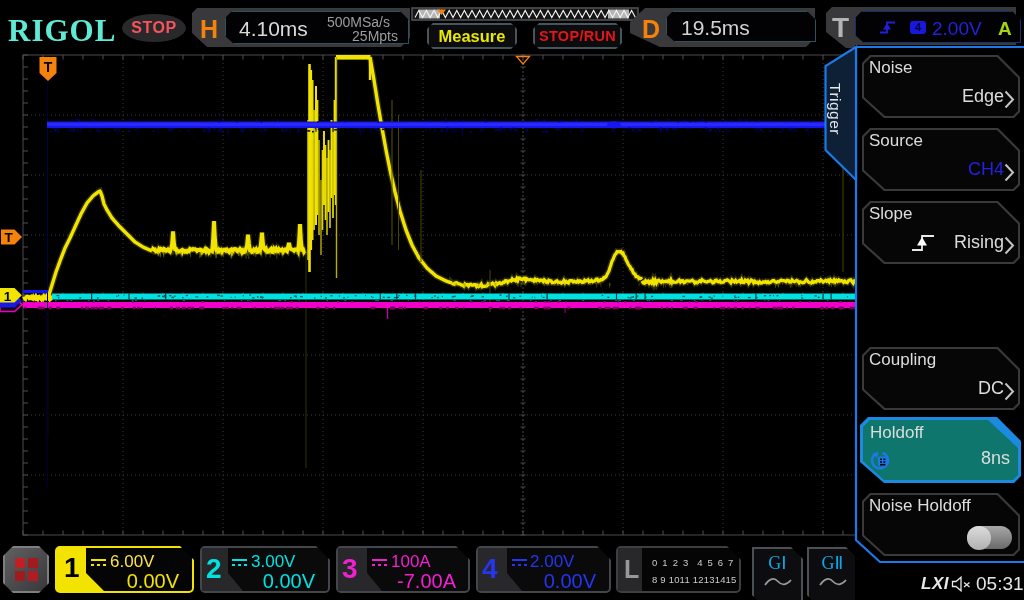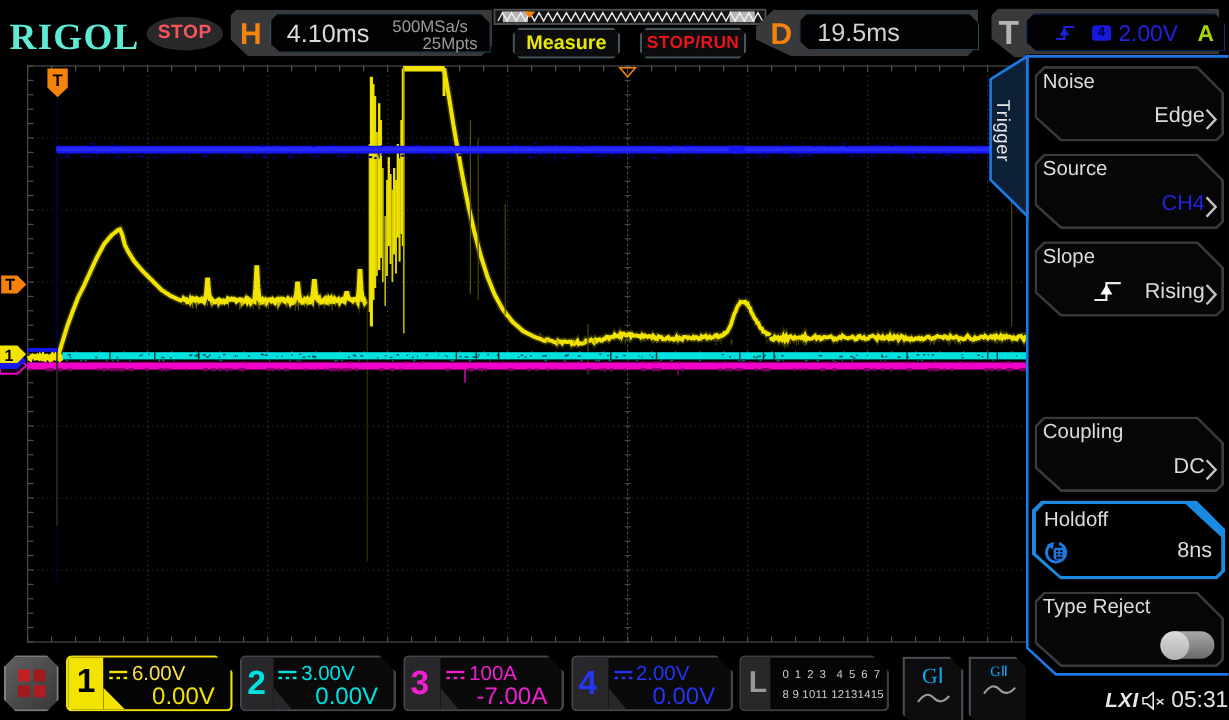--- a/index.html
+++ b/index.html
@@ -1112,21 +1112,21 @@
     </div>
 <div class="chbox" style="left:616px;width:125px;border-color:#3e3e40;background:#050506;">
 <div class="chtab" style="width:24px"></div>
 <div class="chnum" style="color:#98989a;left:6px;font-size:25px;top:7px;">L</div>
 <div class="abs" style="left:34px;top:9px;width:95px;font-size:9.5px;color:#cccccc;white-space:nowrap;letter-spacing:1.2px;">0 1 2 3&nbsp; 4 5 6 7</div>
 <div class="abs" style="left:34px;top:26px;width:95px;font-size:9.5px;color:#cccccc;white-space:nowrap;letter-spacing:0.2px;">8 9 1011 12131415</div>
     </div>
 <div class="gbox" style="left:752px;"><div style="font-family:'Liberation Serif',serif;font-size:18px;margin-top:3px;">GⅠ</div><svg width="30" height="15" viewBox="0 0 30 15">
         <path d="M2 11 Q9 1 15 7.5 T28 6" fill="none" stroke="#98989a" stroke-width="1.8"></path>
       </svg></div>
-<div class="gbox" style="left:807px;"><div style="font-family:'Liberation Serif',serif;font-size:12px;margin-top:3px;text-align:center;">GⅡ</div><svg width="30" height="15" viewBox="0 0 30 15">
+<div class="gbox" style="left:807px;"><div style="font-family:'Liberation Serif',serif;font-size:18px;margin-top:3px;text-align:center;">GⅡ</div><svg width="30" height="15" viewBox="0 0 30 15">
         <path d="M2 11 Q9 1 15 7.5 T28 6" fill="none" stroke="#98989a" stroke-width="1.8"></path>
       </svg></div>
 <div class="abs" style="left:855px;top:45px;width:169px;height:555px;background:#000;"></div>
 <svg class="abs" style="left:820px;top:43px" width="204" height="557" viewBox="0 0 204 557">
 <path d="M36 4 H204 M36 4 L36 497 L60 519 H204" fill="none" stroke="#1b79e8" stroke-width="2.2"></path>
 <path d="M36 4 L5.5 23 V107 L36 137 Z" fill="#0d2036" stroke="#1b79e8" stroke-width="2.2"></path>
 </svg>
 <div class="abs" style="left:828px;top:62px;width:16px;height:95px;color:#e6e6e6;font-size:15.5px;writing-mode:vertical-rl;text-align:center;letter-spacing:0.5px;">Trigger</div>
 <div class="mitem" style="top:55px">
       <div class="mineru"></div>
@@ -1158,38 +1158,38 @@
     </div>
 <div class="mitem" style="top:347px">
       <div class="mineru"></div>
       <div class="mlab">Coupling</div>
       <div class="mval">DC</div>
       <svg class="abs" style="right:5px;bottom:9px" width="11" height="19" viewBox="0 0 11 19">
         <path d="M1.5 1.5 L9 9.5 L1.5 17.5" fill="none" stroke="#c4c4c4" stroke-width="2"></path>
       </svg>
     </div>
 <div class="abs" style="left:860px;top:417px;width:161px;height:66px;background:#1b8ae0;clip-path:polygon(0 8px,8px 0,calc(100% - 24px) 0,100% 24px,100% calc(100% - 7px),calc(100% - 7px) 100%,24px 100%,0 calc(100% - 21px));">
-<div class="abs" style="left:3px;top:3px;width:155px;height:60px;background:#000000;clip-path:polygon(0 7px,7px 0,calc(100% - 30px) 0,100% 28px,100% calc(100% - 5px),calc(100% - 5px) 100%,21px 100%,0 calc(100% - 19px));">
+<div class="abs" style="left:3px;top:3px;width:155px;height:60px;background:#0f766e;clip-path:polygon(0 7px,7px 0,calc(100% - 30px) 0,100% 28px,100% calc(100% - 5px),calc(100% - 5px) 100%,21px 100%,0 calc(100% - 19px));">
 <div class="mlab">Holdoff</div>
         <svg class="abs" style="left:6px;top:31px" width="22" height="21" viewBox="0 0 22 21">
 <path d="M6 3.2 A8 8 0 1 0 13.5 1.8" fill="none" stroke="#1b79e8" stroke-width="2.4"></path>
 <path d="M9.5 0.5 l-6 2.2 4.8 4.2 z" fill="#1b79e8"></path>
 <rect x="9" y="5.5" width="9" height="10" rx="2" fill="#1b79e8"></rect>
 <rect x="11" y="7.5" width="2" height="1.6" fill="#060607"></rect>
           <rect x="14.4" y="7.5" width="2" height="1.6" fill="#060607"></rect>
 <rect x="11" y="10.2" width="2" height="1.6" fill="#060607"></rect>
           <rect x="14.4" y="10.2" width="2" height="1.6" fill="#060607"></rect>
 <rect x="11" y="12.9" width="5.4" height="1.6" fill="#060607"></rect>
 </svg>
         <div class="mval" style="right:8px">8ns</div>
       </div>
     </div>
 <div class="mitem" style="top:493px">
       <div class="mineru"></div>
-      <div class="mlab">Type Reject</div>
+      <div class="mlab">Noise Holdoff</div>
       <div class="abs" style="right:8px;bottom:7px;width:45px;height:23px;border-radius:12px;background:linear-gradient(#a8a8a8,#6a6a6a);">
 <div class="abs" style="left:0px;top:-0.5px;width:24px;height:24px;border-radius:50%;background:linear-gradient(#dcdcdc,#b0b0b0);"></div>
       </div>
     </div>
 <div class="abs" style="left:921px;top:574px;font-size:17px;font-weight:bold;font-style:italic;color:#e8e8e8;letter-spacing:0.5px;">LXI</div>
 <svg class="abs" style="left:951px;top:576px" width="21" height="16" viewBox="0 0 21 16">
 <path d="M1.5 5.5 h3.5 l5 -4.3 V14.8 L5 10.5 H1.5 z" fill="none" stroke="#e8e8e8" stroke-width="1.3"></path>
 <path d="M13 6.5 l5.5 4.5 M18.5 6.5 l-5.5 4.5" stroke="#e8e8e8" stroke-width="1.3"></path>
     </svg>
 <div class="abs" style="left:976px;top:573px;font-size:19px;color:#e4e4e4;">05:31</div>

